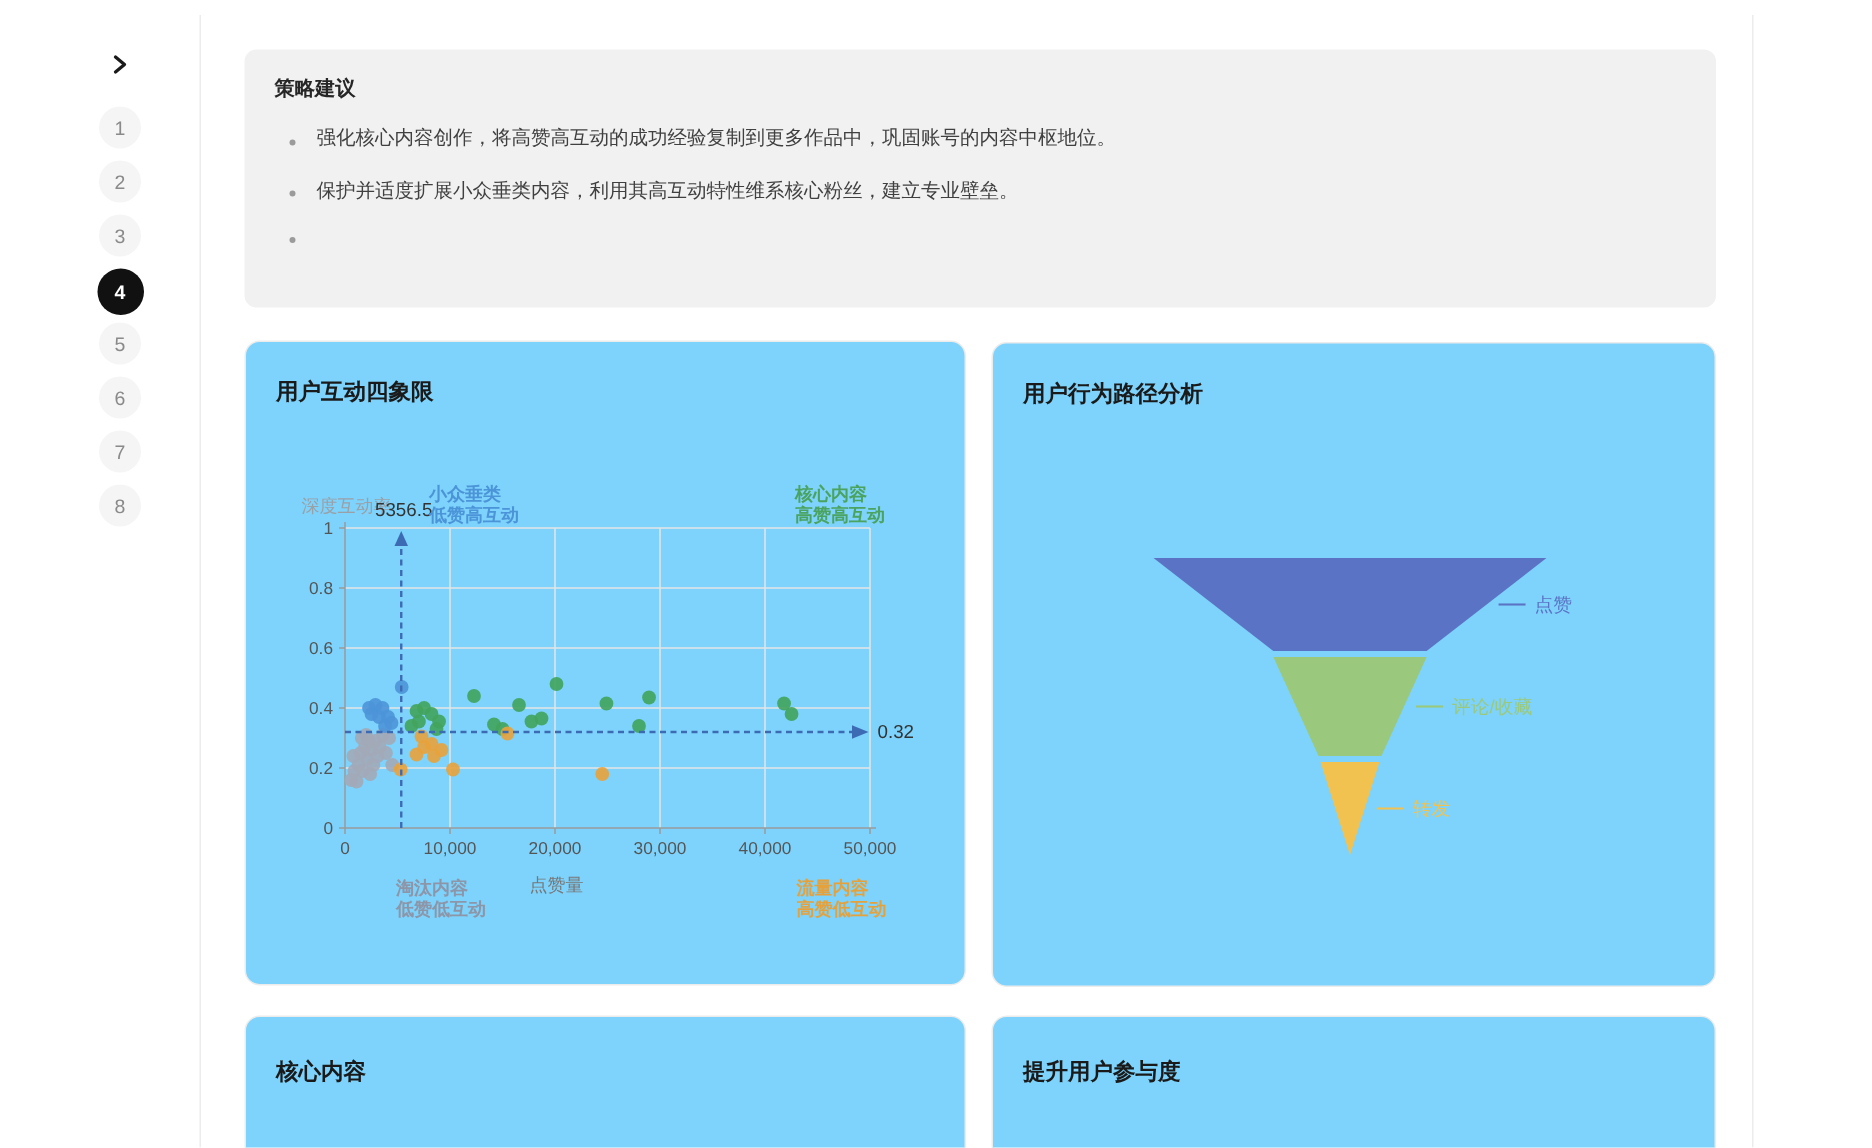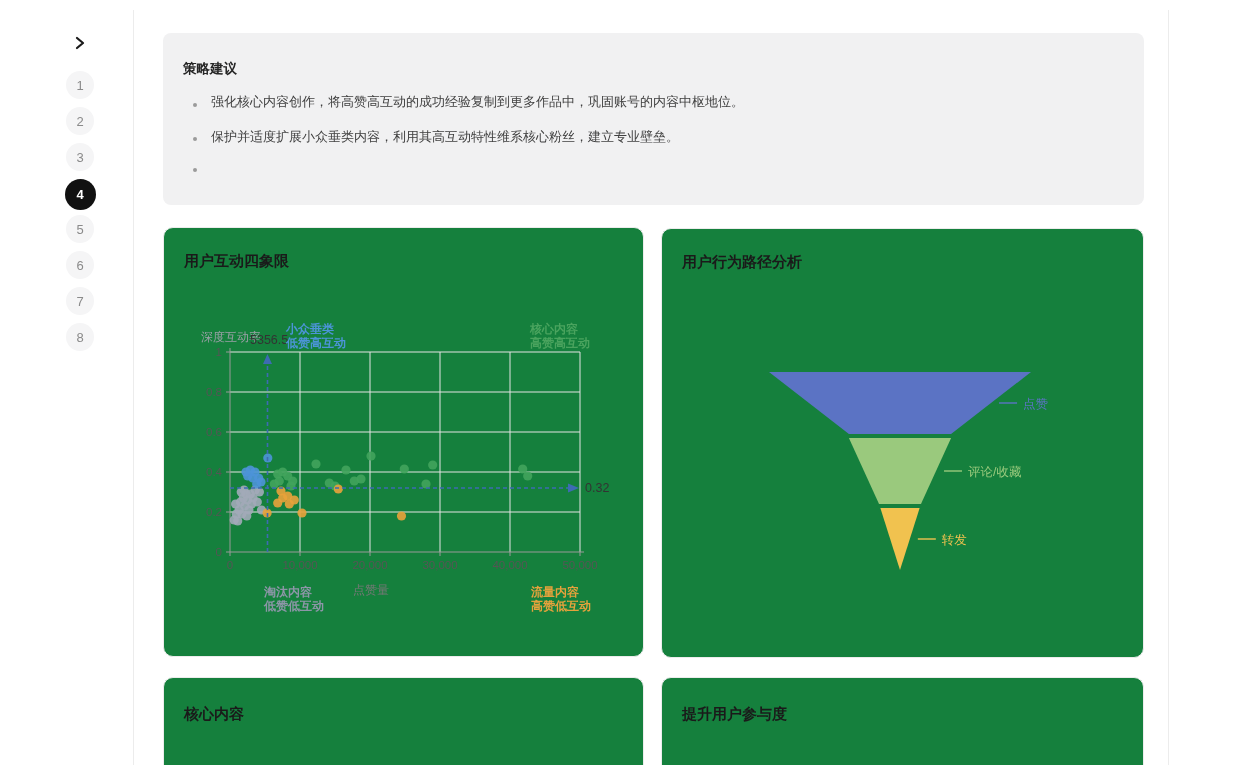--- a/index.html
+++ b/index.html
@@ -18,28 +18,28 @@
   .page-circle{
     width:28px;height:28px;border-radius:50%;background:#f5f5f6;color:#8a8a8a;
     font-size:13px;display:flex;align-items:center;justify-content:center;
     margin-bottom:8px;cursor:pointer;flex:none;
   }
   .page-circle.active{background:#111111;color:#ffffff;font-weight:bold;width:31px;height:31px;margin-bottom:5px;}
 
   
   .strategy-card{
     position:absolute;left:163px;top:33px;width:981px;height:172px;
-    background:#f1f1f2;border-radius:8px;box-sizing:border-box;padding:27px 24px 0 20px;
+    background:#f1f1f2;border-radius:8px;box-sizing:border-box;padding:17px 24px 0 20px;
   }
   .strategy-title{font-size:13.5px;font-weight:bold;color:#262626;margin-bottom:15px;}
   .bullet-row{display:flex;align-items:center;margin-bottom:17px;font-size:13px;color:#404040;line-height:1.35;}
   .bullet-dot{width:4px;height:4px;border-radius:50%;background:#9b9b9b;margin:6px 14px 0 10px;flex:none;}
 
   
-  .card{position:absolute;background:#15803d;border:1px solid #ececec;border-radius:10px;box-sizing:border-box;}
+  .card{position:absolute;background:#7dd3fc;border:1px solid #ececec;border-radius:10px;box-sizing:border-box;}
   #card-quadrant{left:163px;top:227px;width:481px;height:430px;}
   #card-funnel{left:661px;top:228px;width:483px;height:430px;}
   #card-trend{left:163px;top:677px;width:481px;height:230px;}
   #card-duration{left:661px;top:677px;width:483px;height:230px;}
   .card-title{position:absolute;left:20px;top:24px;font-size:15px;font-weight:bold;color:#1a1a1a;}
   #card-trend .card-title,#card-duration .card-title{top:27px;}
   svg.chart{position:absolute;left:0;top:0;}
   svg text{font-family:"Liberation Sans",sans-serif;}
 </style>
 </head>

